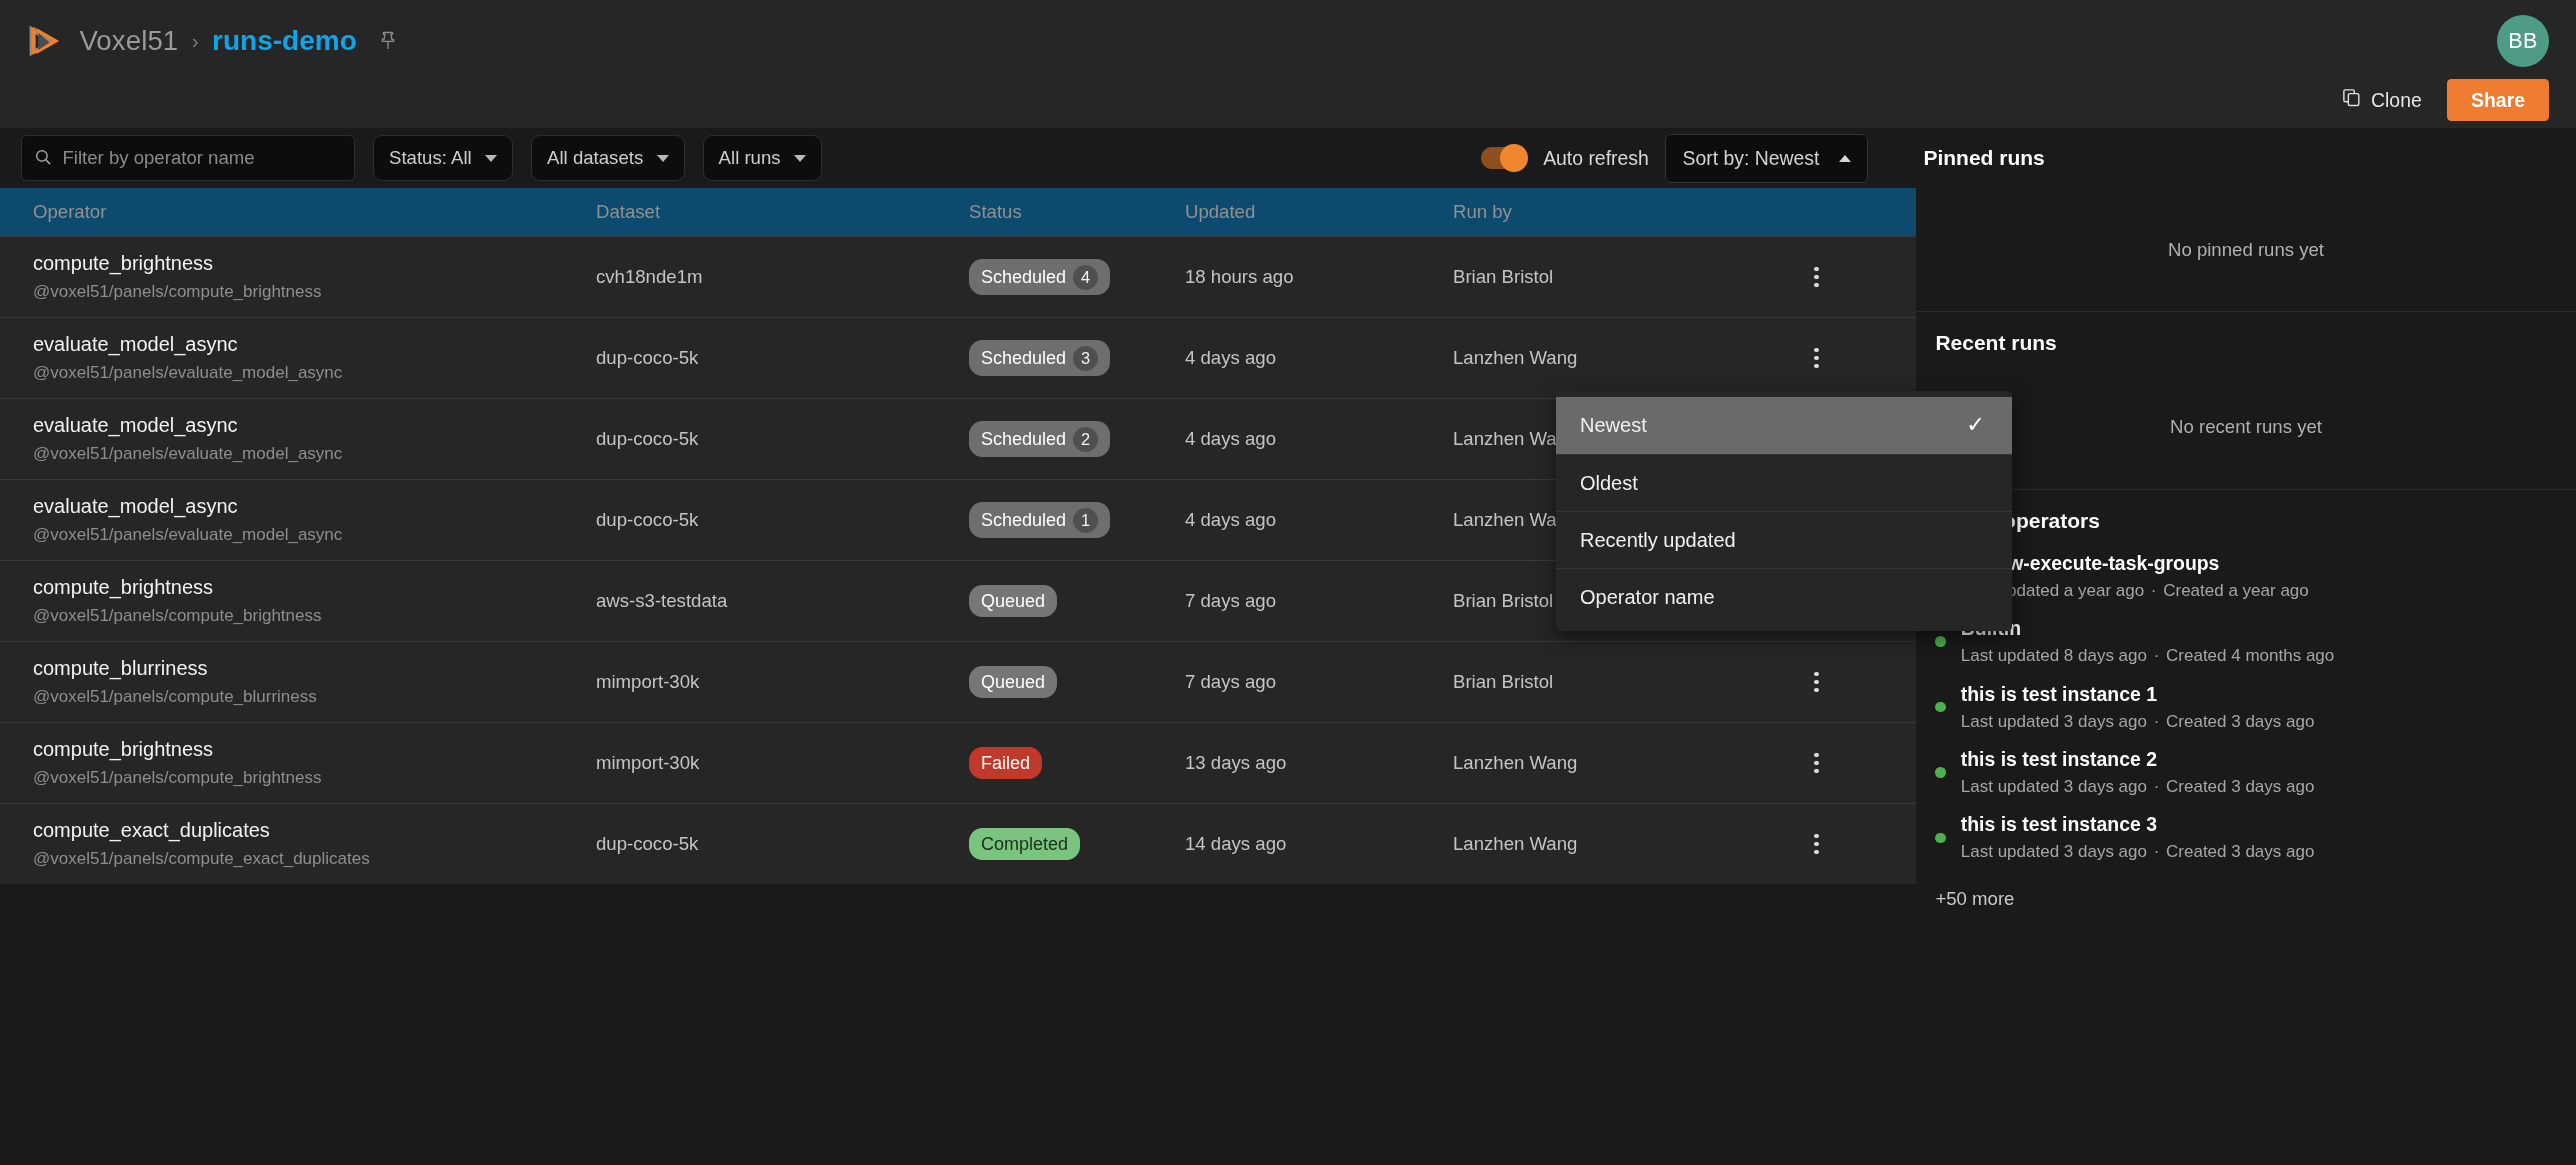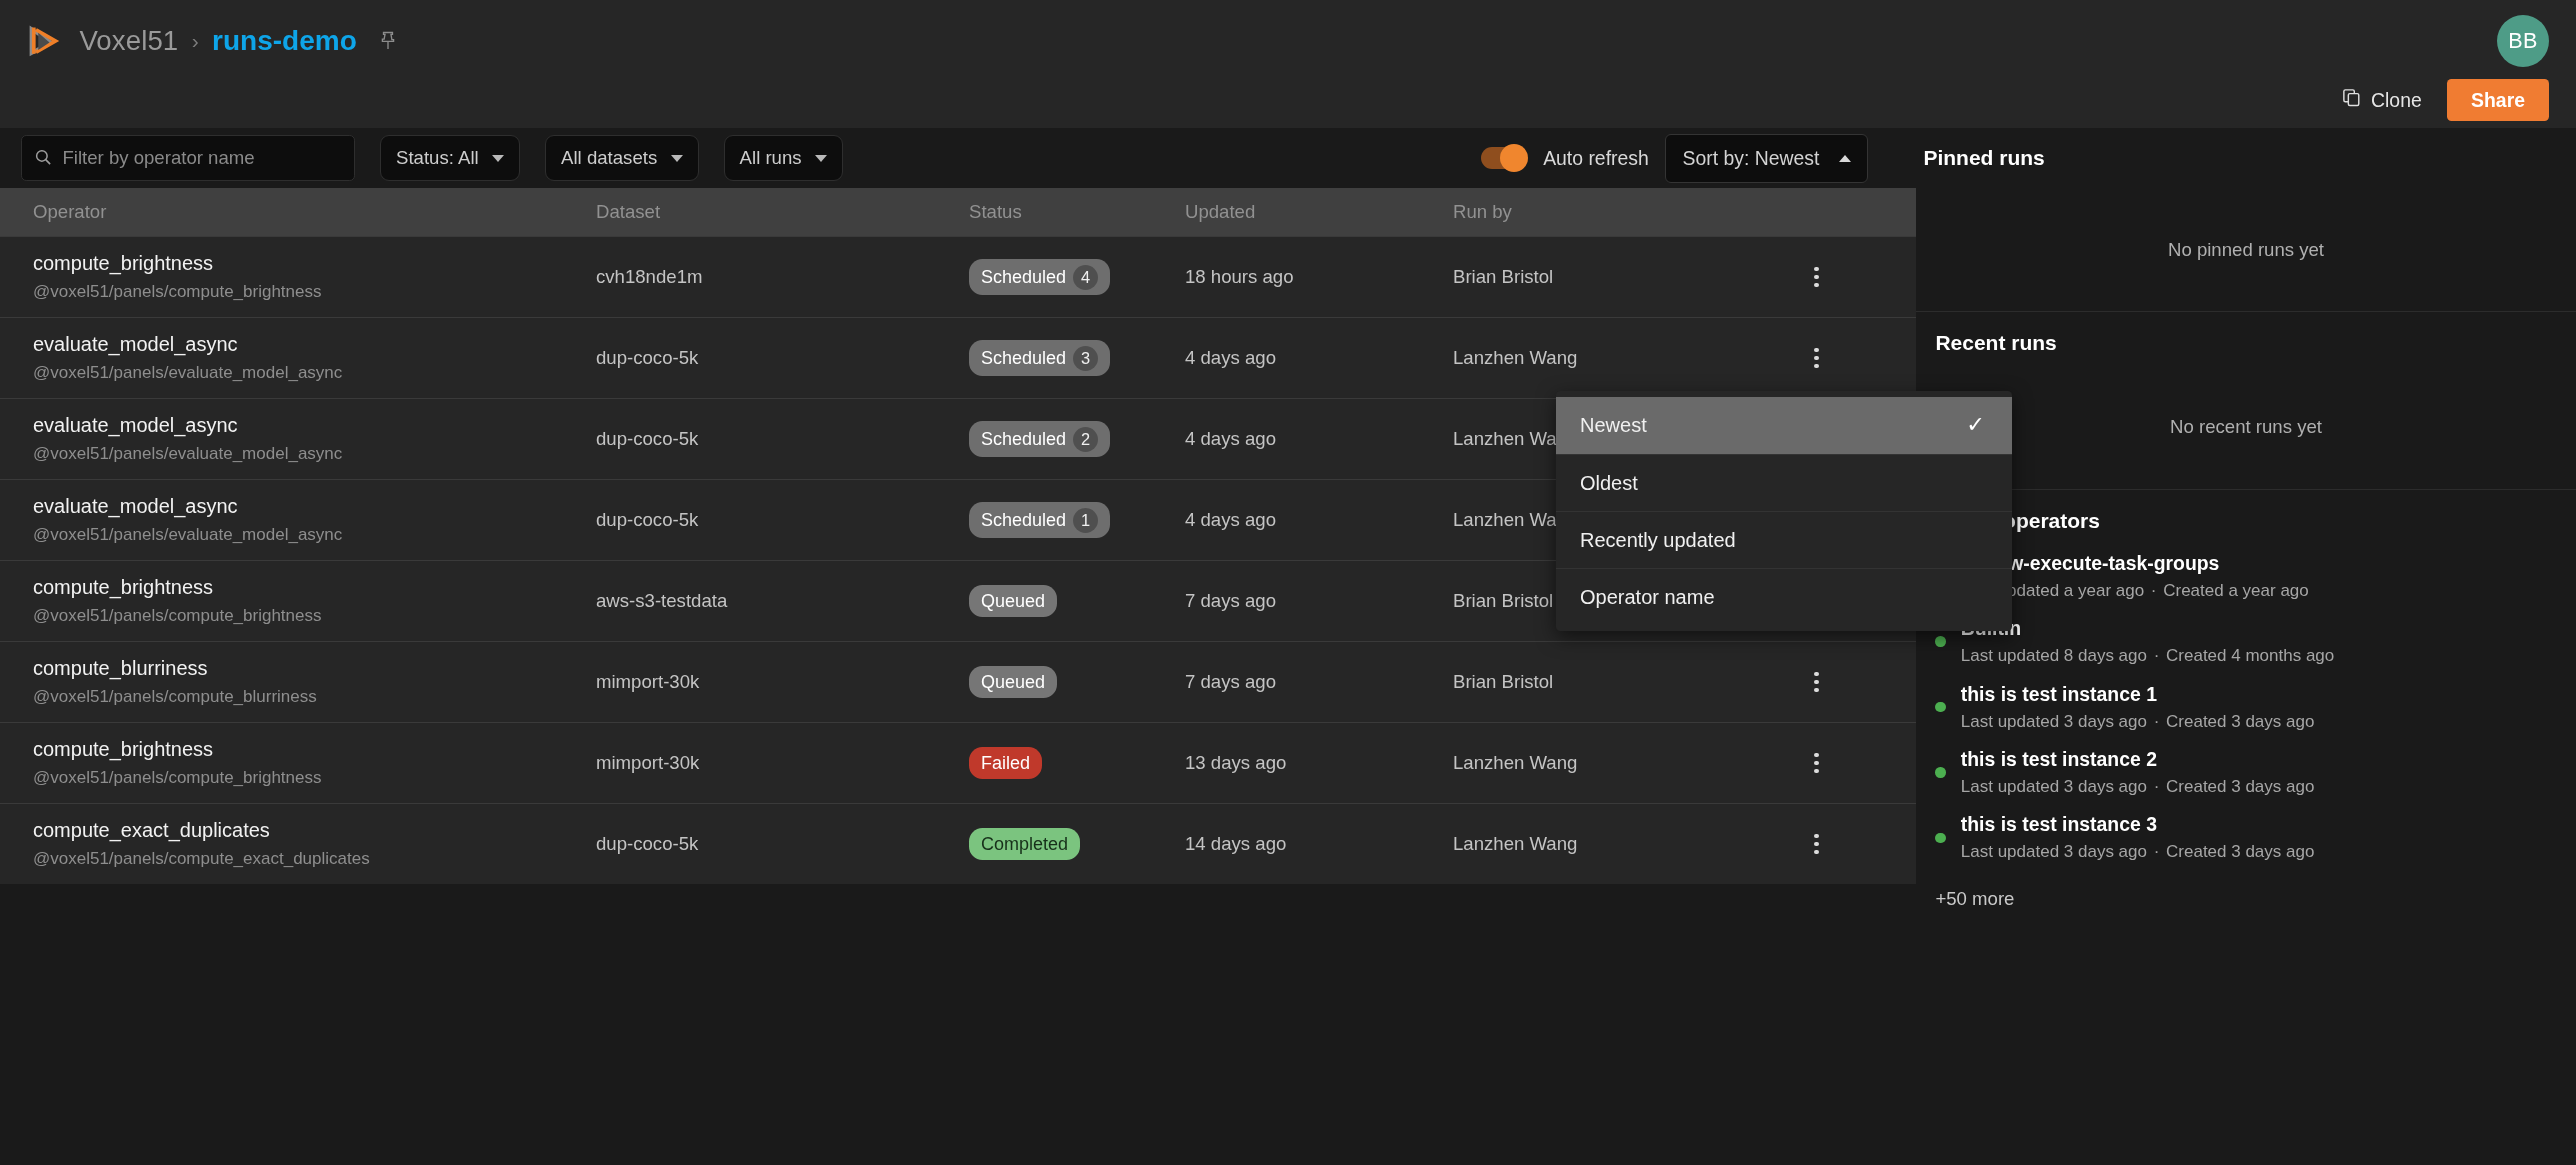--- a/index.html
+++ b/index.html
@@ -123,21 +123,21 @@
     font-family: inherit;
   }
 
   
   .filterbar {
     height: 60px;
     background: #1a1a1a;
     display: flex;
     align-items: center;
     padding: 0 0 0 21px;
-    gap: 25px;
+    gap: 18px;
     position: relative;
   }
   .search-wrap {
     width: 334px; height: 46px;
     background: #0d0d0d;
     border: 0.7px solid #2e2e2e;
     border-radius: 5.2px;
     display: flex;
     align-items: center;
     padding: 0 12px;
@@ -243,21 +243,21 @@
     width: 660px;
     background: #1a1a1a;
     position: relative;
   }
 
   
   .thead {
     display: flex;
     height: 48px;
     align-items: center;
-    background: #404040;
+    background: #0c4a6e;
     padding: 0 0 0 0;
   }
   .thead .th {
     font-size: 18.6px;
     color: #919191;
   }
   .row {
     display: flex;
     align-items: center;
     height: 81px;

